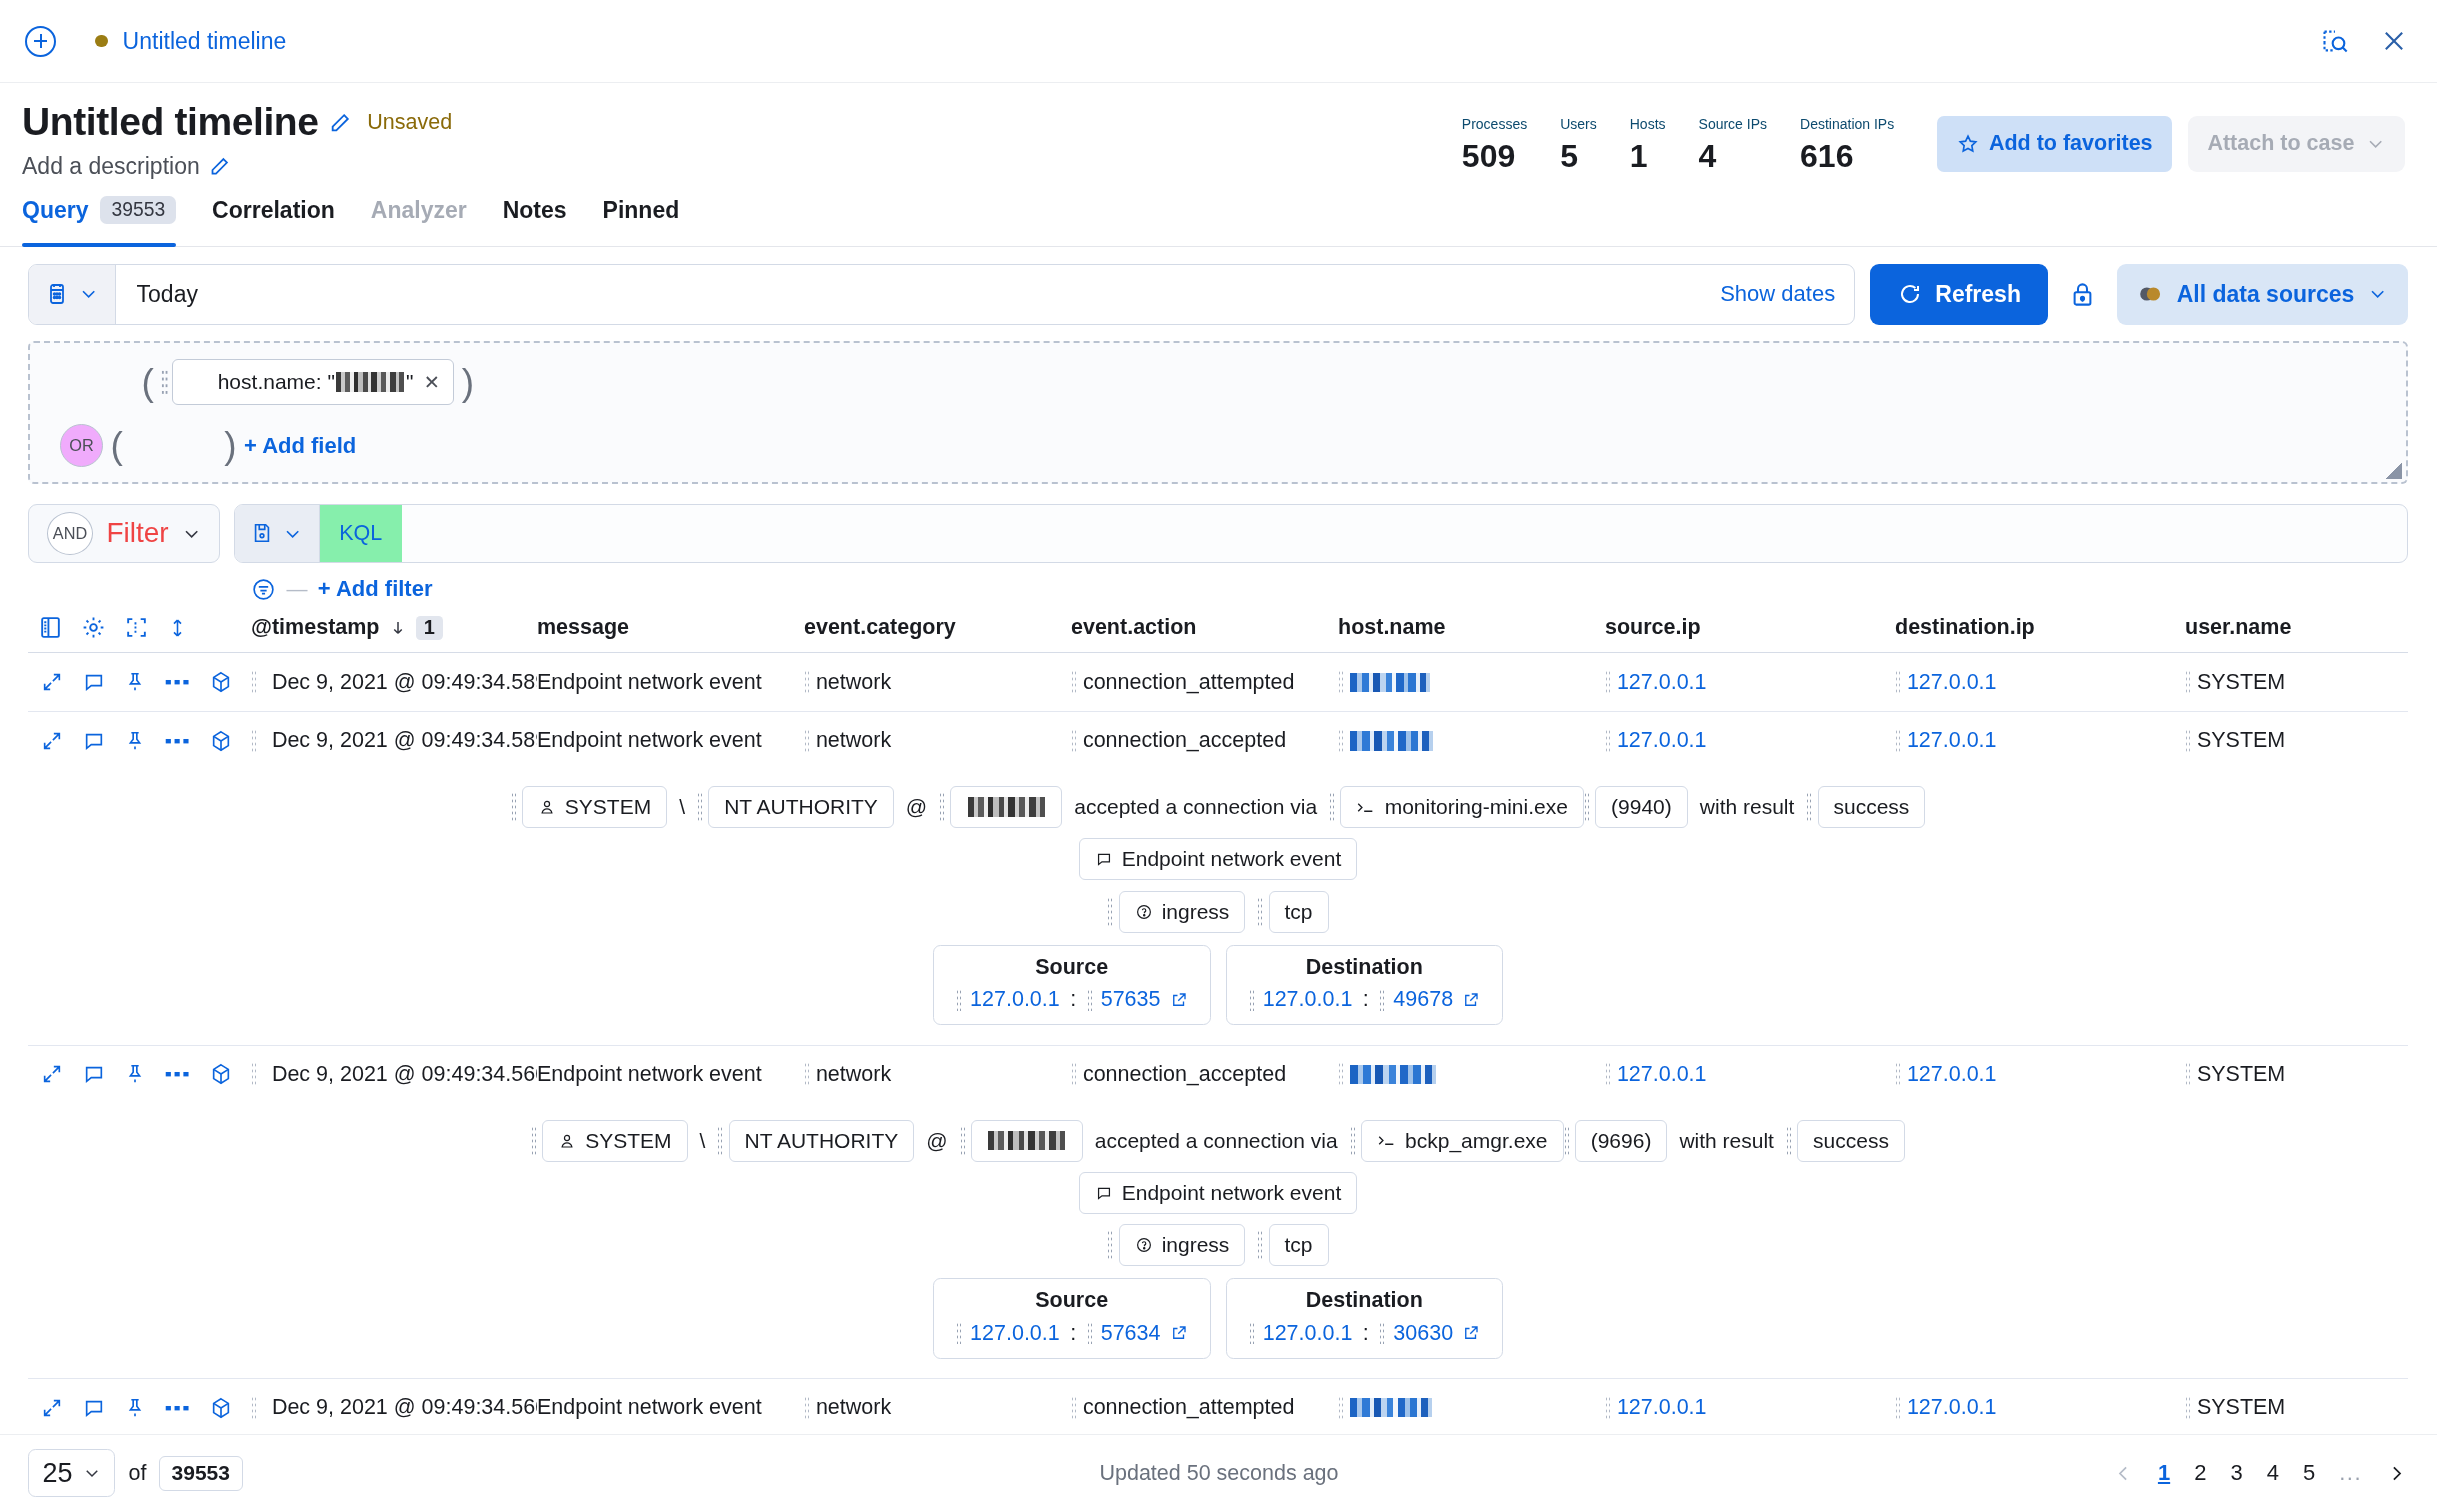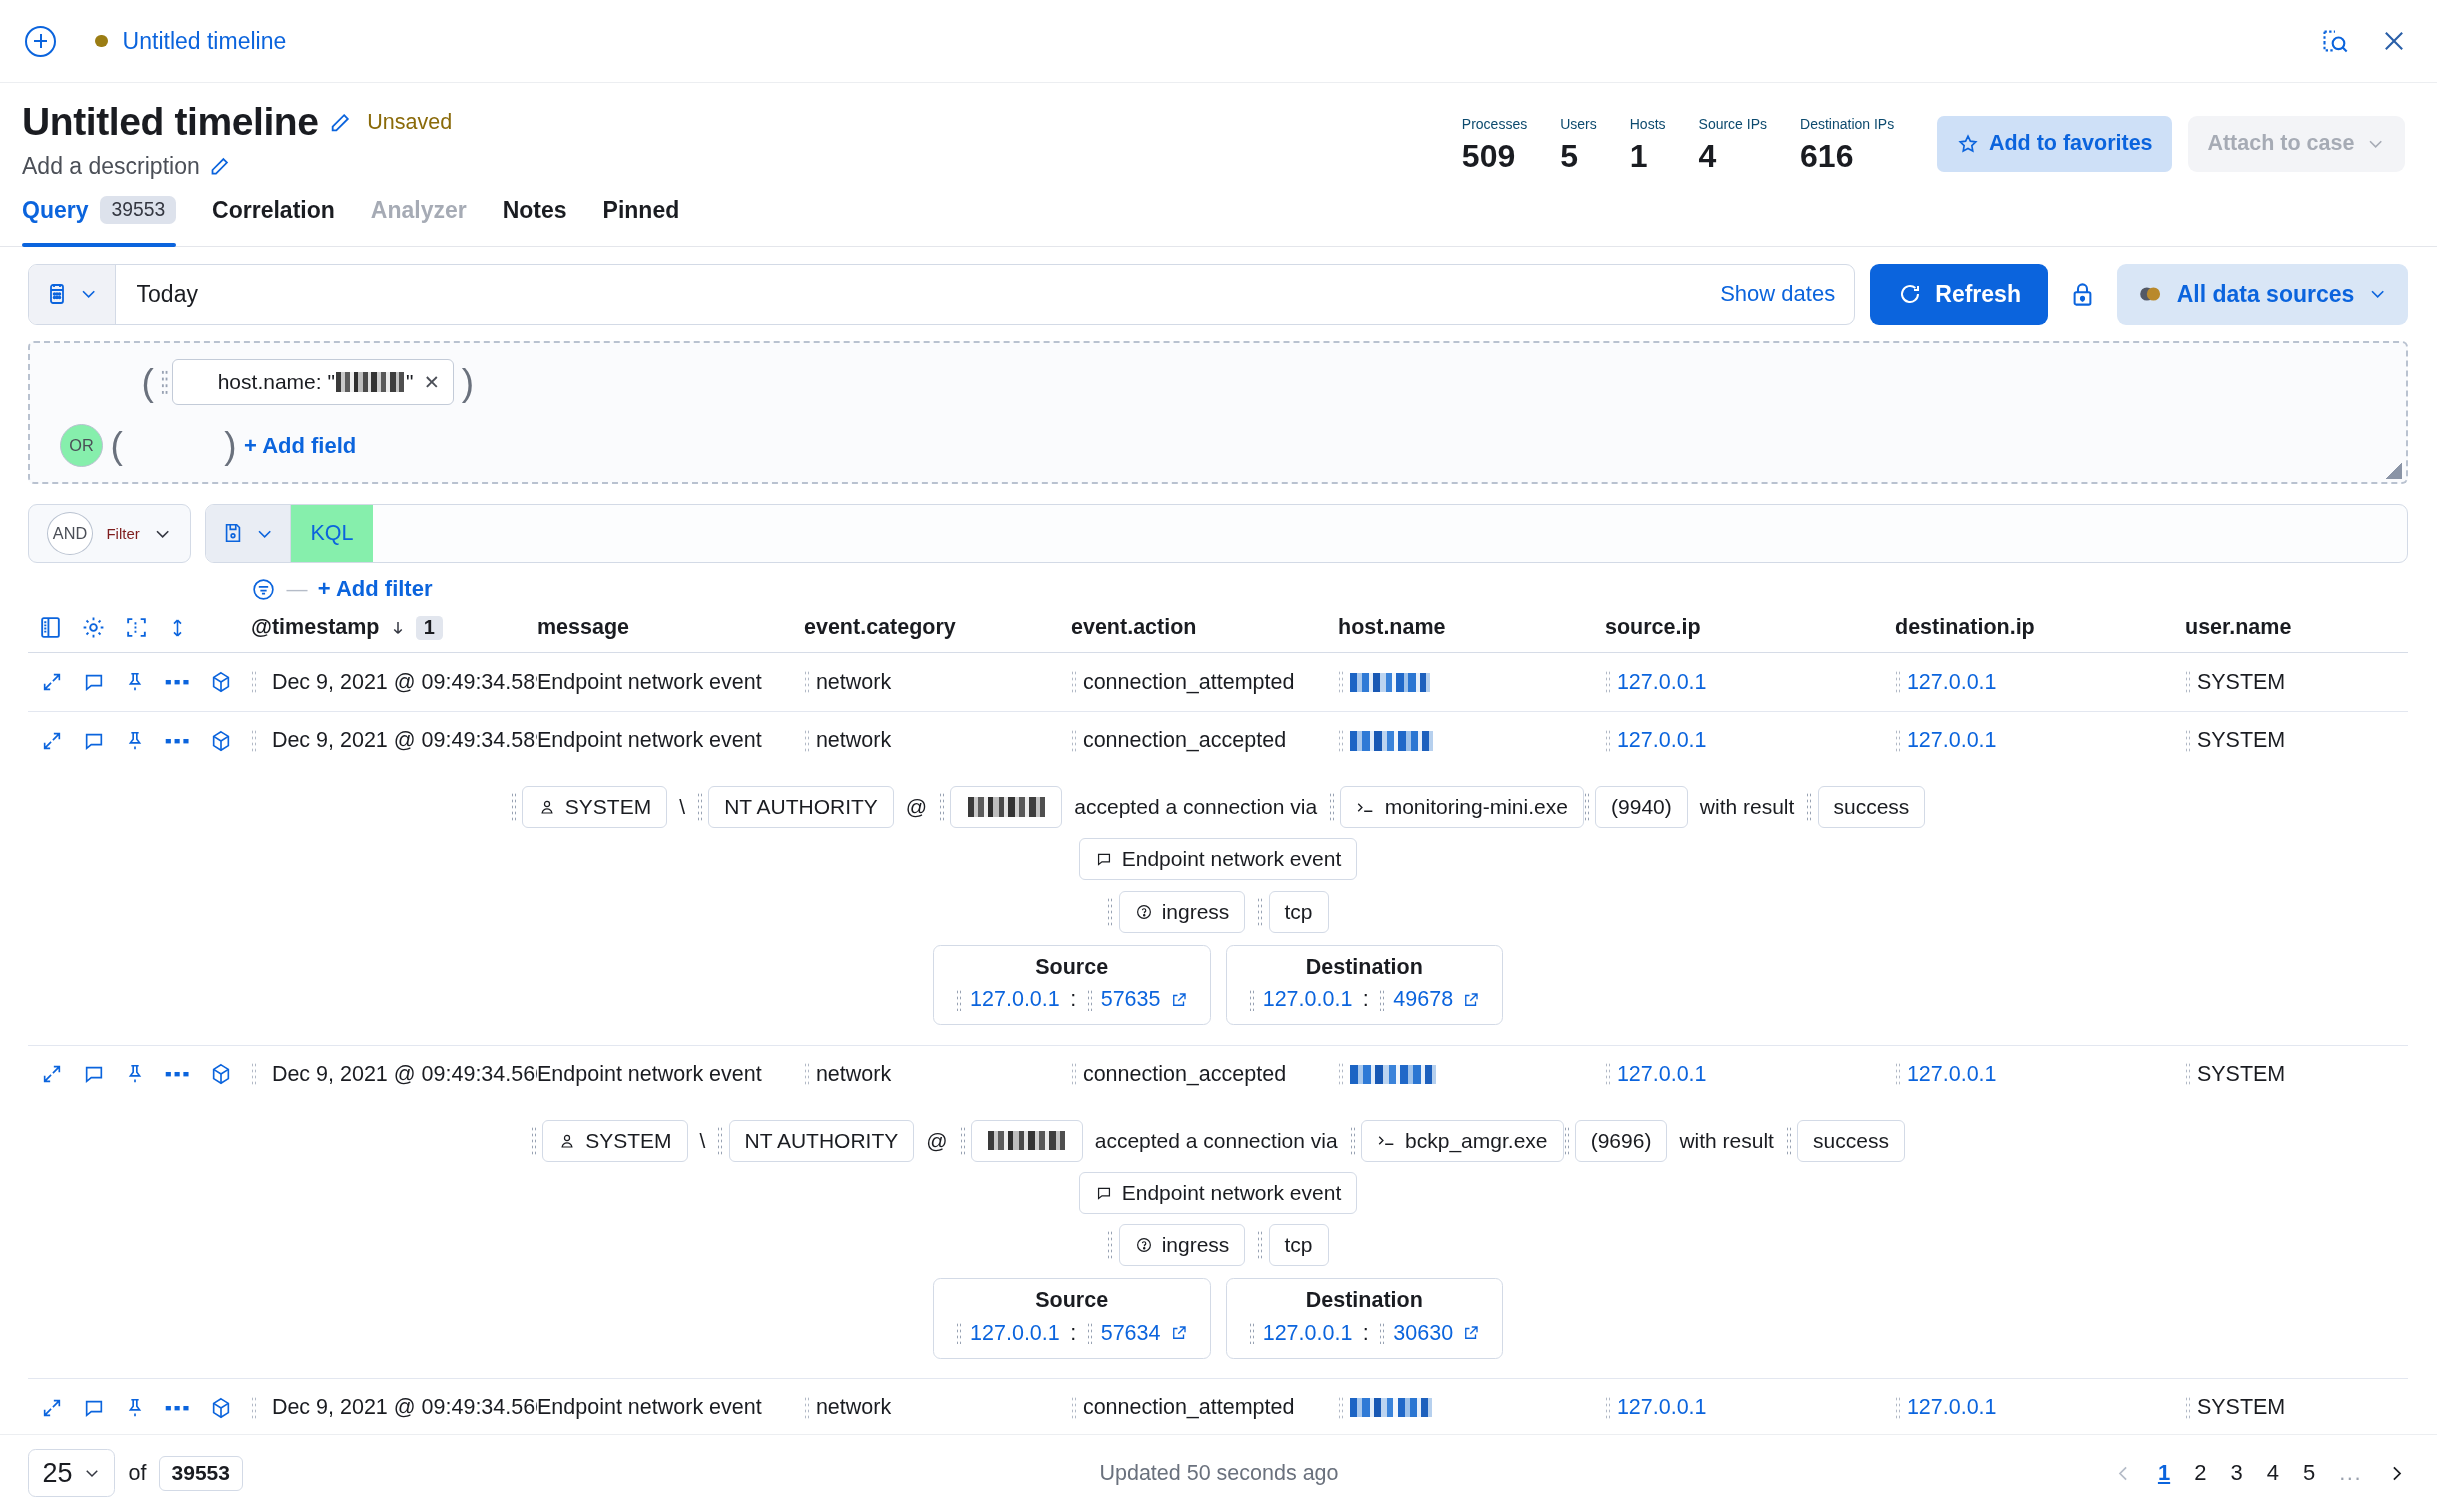--- a/index.html
+++ b/index.html
@@ -198,21 +198,21 @@
         #1c64c4 0 9%, #a9c8ec 9% 15%, #2f7ad6 15% 24%, #e3edf9 24% 29%,
         #1858b4 29% 38%, #bcd4f0 38% 45%, #3a83da 45% 53%, #f1f6fc 53% 58%,
         #2068c8 58% 67%, #9fc2ea 67% 73%, #2b76d2 73% 82%, #e8f0fa 82% 87%,
         #1d60bd 87% 95%, #b6d0ee 95% 100%);
   }
   .x-close { font-size: 19.3px; color: #4b4f57; cursor: pointer; }
   .dz-line2 { display: flex; align-items: center; margin-top: 19.3px; padding-left: 30px; }
   .or-badge {
     width: 43px; height: 43px; border: 0.7px solid #b9c2d0; border-radius: 50%;
     display: flex; align-items: center; justify-content: center;
-    font-size: 16.3px; color: #4b4f57; background: #86efac; flex: 0 0 auto;
+    font-size: 16.3px; color: #4b4f57; background: #f0abfc; flex: 0 0 auto;
   }
   .empty-paren { display: flex; align-items: center; width: 141px; }
   .add-field {
     color: #0b64dd; font-size: 22px; font-weight: 700; cursor: pointer;
     white-space: nowrap;
   }
   .dz-resize {
     position: absolute; right: 4.5px; bottom: 3px;
     width: 16.3px; height: 16.3px;
     background-image: linear-gradient(135deg, transparent 50%, #8a94a6 50%);
@@ -223,21 +223,21 @@
   .filter-box {
     border: 0.7px solid #d3dae6; border-radius: 9px; background: #f7f9fc;
     height: 59px; display: flex; align-items: center; gap: 13.4px;
     padding: 0 18px; flex: 0 0 auto;
   }
   .and-badge {
     width: 46px; height: 43px; border: 0.7px solid #b9c2d0; border-radius: 50%;
     display: flex; align-items: center; justify-content: center;
     font-size: 16.3px; color: #4b4f57; background: #fff;
   }
-  .filter-label { font-size: 15px; color: #7f1d1d; }
+  .filter-label { font-size: 28px; color: #ef4444; }
   .search-box {
     margin-left: 13.4px; flex: 1 1 auto;
     border: 0.7px solid #d3dae6; border-radius: 9px; overflow: hidden;
     display: flex; align-items: stretch; height: 59px; background: #fcfdfe;
   }
   .search-prefix {
     background: #e9edf4; display: flex; align-items: center; gap: 10.4px;
     padding: 0 16.3px; border-right: 0.7px solid #d3dae6;
   }
   .search-input {

